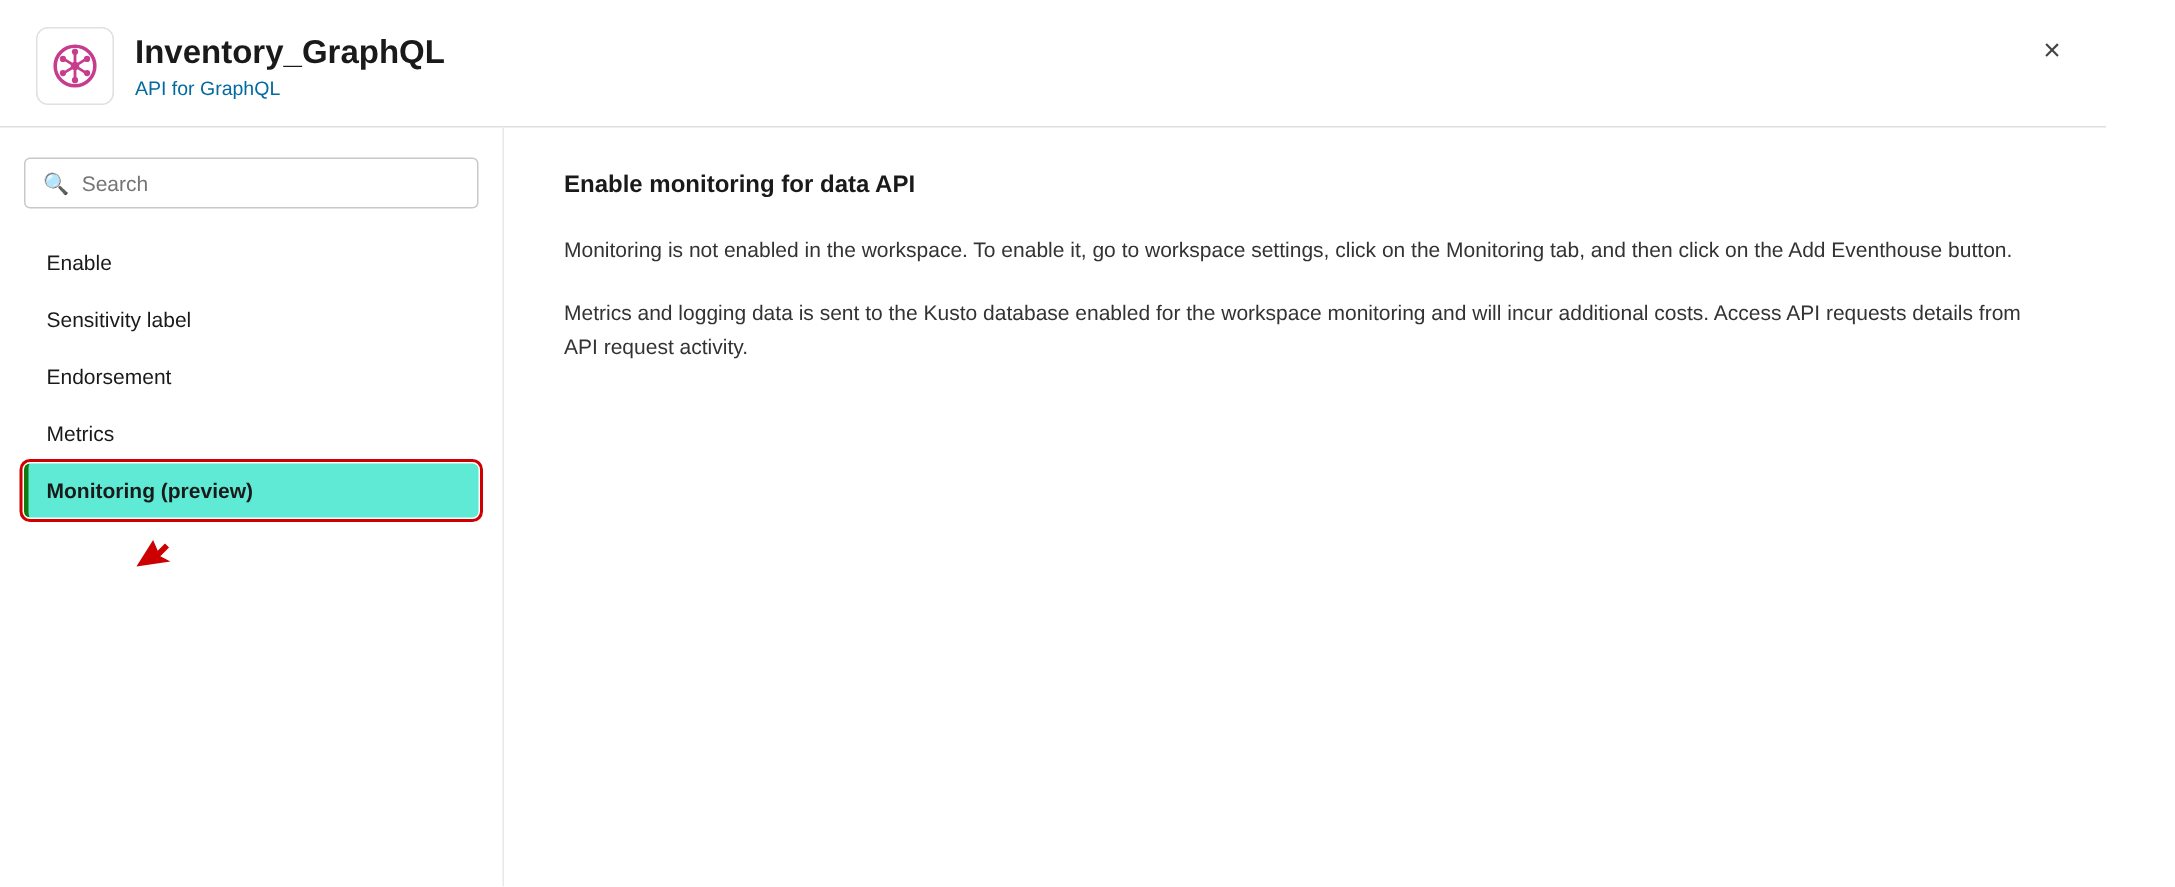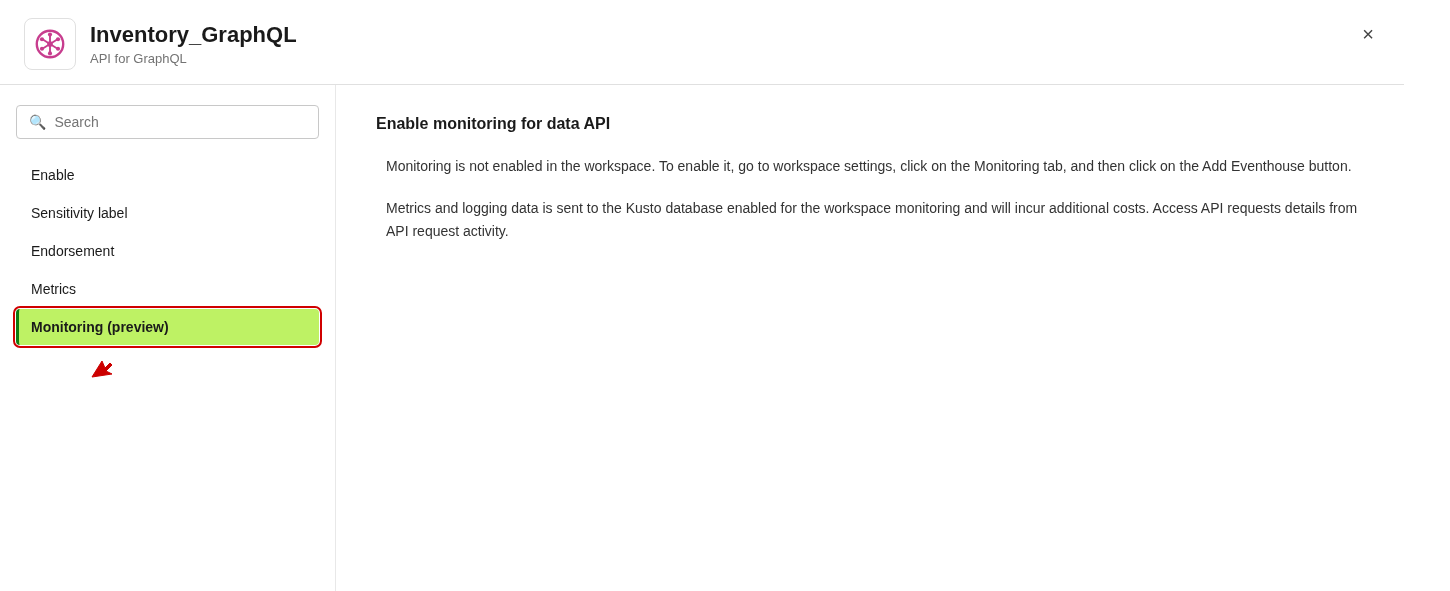--- a/index.html
+++ b/index.html
@@ -55,21 +55,21 @@
 
     .header-title {
       font-size: 22px;
       font-weight: 600;
       color: #1a1a1a;
       line-height: 1.2;
     }
 
     .header-subtitle {
       font-size: 13px;
-      color: #737373;
+      color: #0369a1;
       margin-top: 2px;
     }
 
     .close-btn {
       position: absolute;
       right: 20px;
       top: 18px;
       background: none;
       border: none;
       cursor: pointer;
@@ -132,21 +132,21 @@
       color: #1a1a1a;
       cursor: pointer;
       border-radius: 4px;
       border-left: 3px solid transparent;
       margin-bottom: 2px;
     }
 
     .nav-item.active {
       border-left: 3px solid #107c10;
       font-weight: 600;
-      background: #bef264;
+      background: #5eead4;
       outline: 2px solid #d00000;
       outline-offset: 1px;
     }
 
     .cursor-arrow {
       width: 28px;
       height: 28px;
     }
 
     
@@ -158,21 +158,20 @@
 
     .section-title {
       font-size: 16px;
       font-weight: 700;
       color: #1a1a1a;
       margin-bottom: 22px;
     }
 
     .description-block {
       margin-bottom: 20px;
-      margin-left: 10px;
     }
 
     .description-text {
       font-size: 14px;
       color: #333;
       line-height: 1.6;
     }
   </style>
 </head>
 <body>

